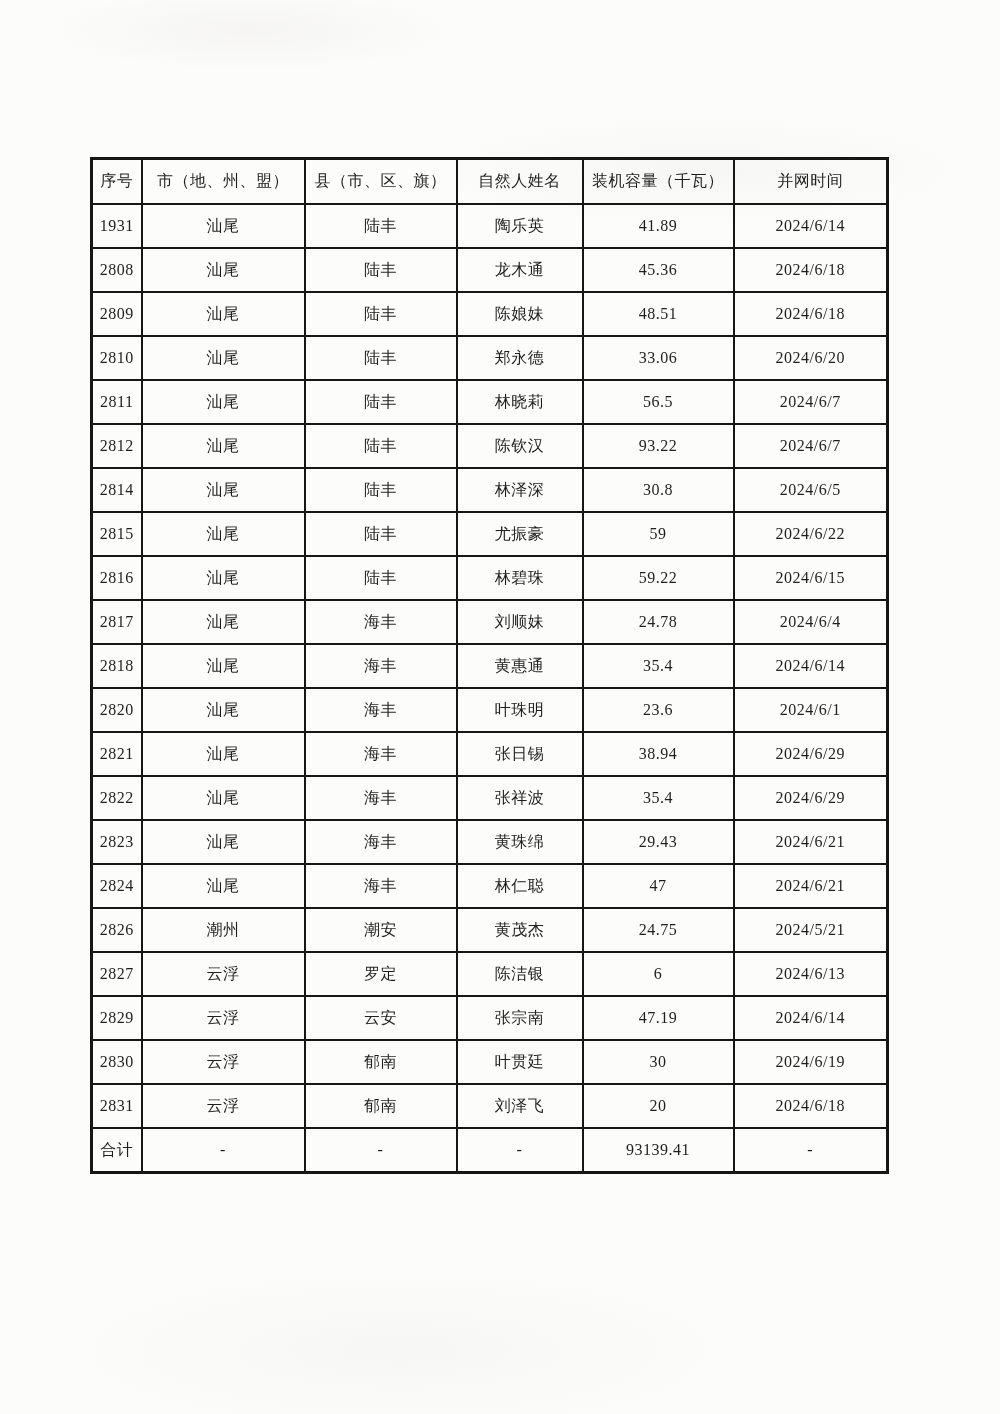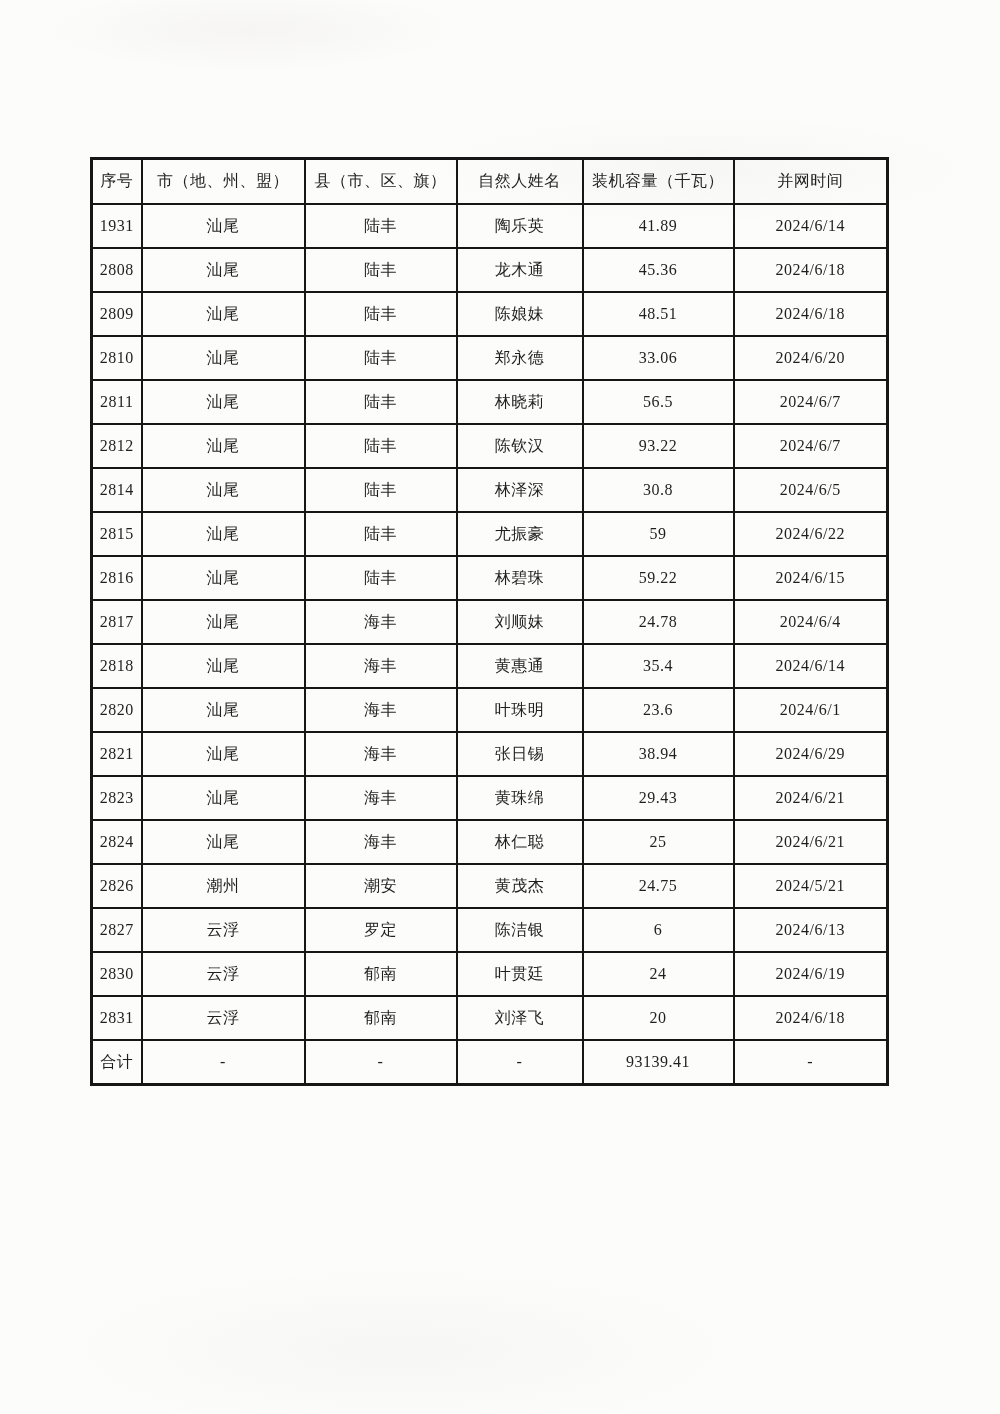--- a/index.html
+++ b/index.html
@@ -175,57 +175,73 @@
         </tr>
         <tr>
           <td>2821</td>
           <td>汕尾</td>
           <td>海丰</td>
           <td>张日锡</td>
           <td>38.94</td>
           <td>2024/6/29</td>
         </tr>
         <tr>
+          <td>2822</td>
+          <td>汕尾</td>
+          <td>海丰</td>
+          <td>张祥波</td>
+          <td>35.4</td>
+          <td>2024/6/29</td>
+        </tr>
+        <tr>
           <td>2823</td>
           <td>汕尾</td>
           <td>海丰</td>
           <td>黄珠绵</td>
           <td>29.43</td>
           <td>2024/6/21</td>
         </tr>
         <tr>
           <td>2824</td>
           <td>汕尾</td>
           <td>海丰</td>
           <td>林仁聪</td>
-          <td>25</td>
+          <td>47</td>
           <td>2024/6/21</td>
         </tr>
         <tr>
           <td>2826</td>
           <td>潮州</td>
           <td>潮安</td>
           <td>黄茂杰</td>
           <td>24.75</td>
           <td>2024/5/21</td>
         </tr>
         <tr>
           <td>2827</td>
           <td>云浮</td>
           <td>罗定</td>
           <td>陈洁银</td>
           <td>6</td>
           <td>2024/6/13</td>
         </tr>
         <tr>
+          <td>2829</td>
+          <td>云浮</td>
+          <td>云安</td>
+          <td>张宗南</td>
+          <td>47.19</td>
+          <td>2024/6/14</td>
+        </tr>
+        <tr>
           <td>2830</td>
           <td>云浮</td>
           <td>郁南</td>
           <td>叶贯廷</td>
-          <td>24</td>
+          <td>30</td>
           <td>2024/6/19</td>
         </tr>
         <tr>
           <td>2831</td>
           <td>云浮</td>
           <td>郁南</td>
           <td>刘泽飞</td>
           <td>20</td>
           <td>2024/6/18</td>
         </tr>

